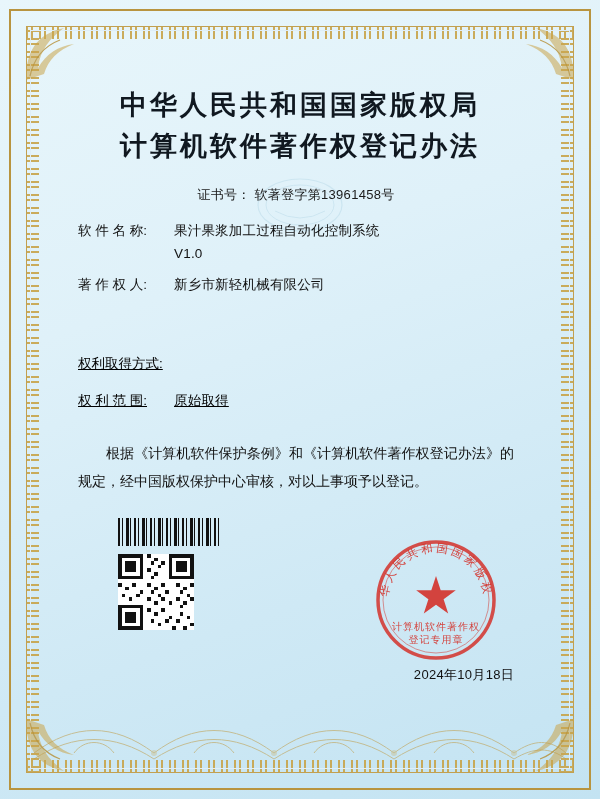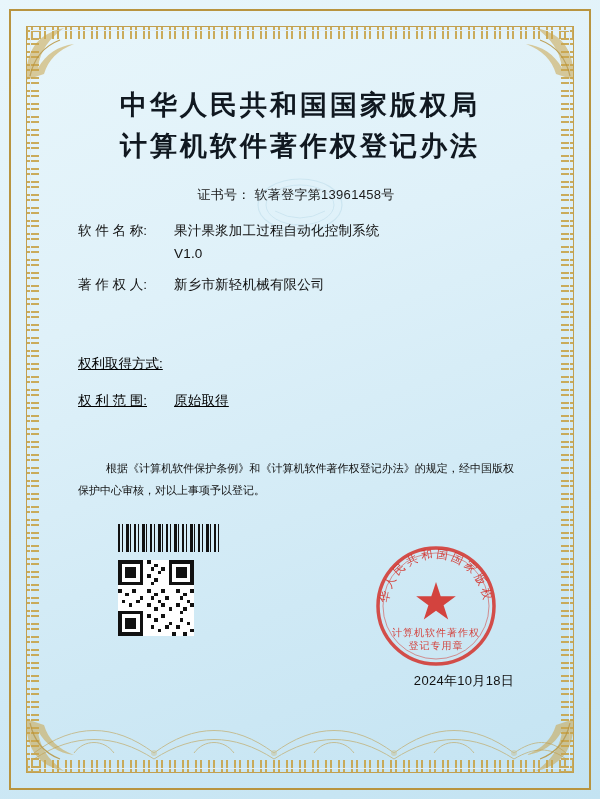--- a/index.html
+++ b/index.html
@@ -161,24 +161,24 @@
   .gap-lg { height: 44px; }
 
   .fields-2 {
     margin-top: 4px;
     padding-left: 38px;
     text-decoration: underline;
   }
   .fields-2 .field-row { margin-bottom: 14px; }
 
   .paragraph {
-    margin-top: 44px;
+    margin-top: 26px;
     padding-left: 38px;
     padding-right: 46px;
-    font-size: 11px;
+    font-size: 14px;
     line-height: 2.05;
     color: #111;
     text-indent: 28px;
     text-align: justify;
   }
 
   .lower {
     position: relative;
     margin-top: 18px;
     height: 210px;

